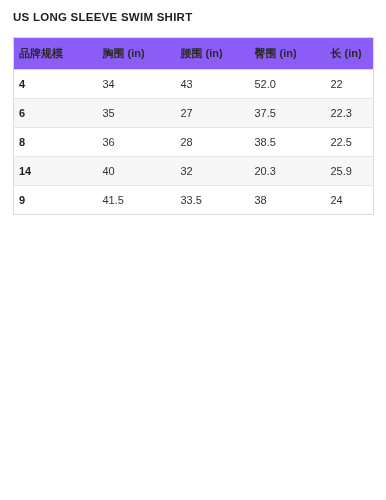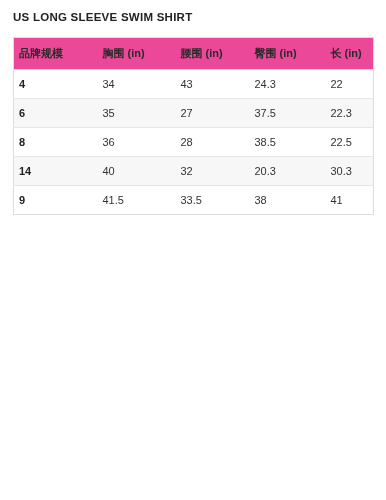--- a/index.html
+++ b/index.html
@@ -44,21 +44,21 @@
     border: 1px solid #dddddd;
     background: #ffffff;
   }
   table.size-table col.c1 { width: 84px; }
   table.size-table col.c2 { width: 78px; }
   table.size-table col.c3 { width: 74px; }
   table.size-table col.c4 { width: 76px; }
   table.size-table col.c5 { width: 48px; }
 
   table.size-table thead th {
-    background: #ec4899;
+    background: #8b5cf6;
     font-size: 11px;
     font-weight: bold;
     color: #2a2a2a;
     text-align: left;
     padding: 8px 0 8px 5px;
     height: 14px;
     border-bottom: 1px solid #dddddd;
     white-space: nowrap;
   }
   table.size-table tbody td {
@@ -101,21 +101,21 @@
           <th>腰围 (in)</th>
           <th>臀围 (in)</th>
           <th>长 (in)</th>
         </tr>
       </thead>
       <tbody>
         <tr>
           <td class="brand-size">4</td>
           <td>34</td>
           <td>43</td>
-          <td>24.3</td>
+          <td>52.0</td>
           <td>22</td>
         </tr>
         <tr>
           <td class="brand-size">6</td>
           <td>35</td>
           <td>27</td>
           <td>37.5</td>
           <td>22.3</td>
         </tr>
         <tr>
@@ -123,26 +123,26 @@
           <td>36</td>
           <td>28</td>
           <td>38.5</td>
           <td>22.5</td>
         </tr>
         <tr>
           <td class="brand-size">14</td>
           <td>40</td>
           <td>32</td>
           <td>20.3</td>
-          <td>30.3</td>
+          <td>25.9</td>
         </tr>
         <tr>
           <td class="brand-size">9</td>
           <td>41.5</td>
           <td>33.5</td>
           <td>38</td>
-          <td>41</td>
+          <td>24</td>
         </tr>
       </tbody>
     </table>
   </div>
 
 </div>
 
 </body></html>

